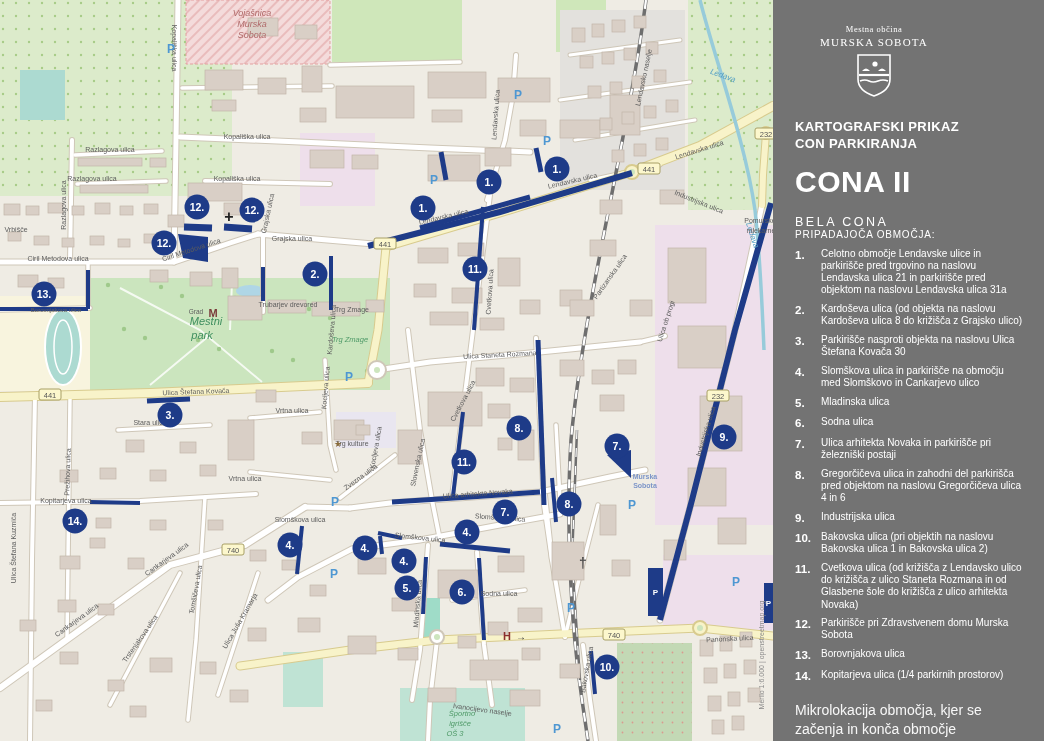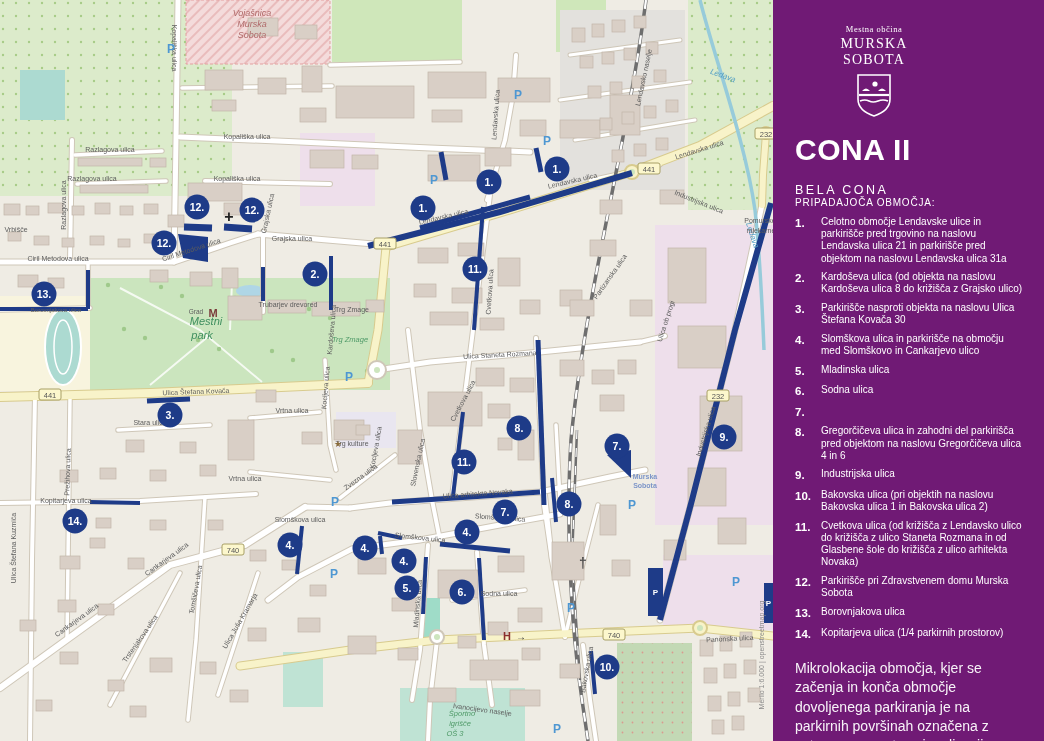--- a/index.html
+++ b/index.html
@@ -4,21 +4,21 @@
 <style>
   html,body{margin:0;padding:0;background:#888;}
   #app{width:1044px;height:741px;display:flex;overflow:hidden;font-family:"Liberation Sans",sans-serif;}
   #map-wrap{width:773px;height:741px;background:#EFECE4;position:relative;flex:0 0 auto;}
   #map-svg{display:block;}
   
   #sidebar{flex:1 1 auto;background:#24418C;color:#fff;box-sizing:border-box;
            padding:24px 18px 12px 22px;display:flex;flex-direction:column;}
   .logo-block{width:130px;margin-left:14px;text-align:center;}
   .muni1{font-family:"Liberation Serif",serif;font-size:8.5px;letter-spacing:.5px;}
-  .muni2{font-family:"Liberation Serif",serif;font-size:14px;letter-spacing:1.2px;margin-top:2px;}
+  .muni2{font-family:"Liberation Serif",serif;font-size:11px;letter-spacing:1.2px;margin-top:2px;}
   .shield{margin-top:5px;}
   .kicker{font-size:13px;font-weight:bold;letter-spacing:.4px;line-height:1.3;margin:18px 0 0;}
   .zone-title{font-size:30px;font-weight:800;letter-spacing:.5px;margin:12px 0 0;}
   .zone-subtitle{font-size:12.5px;letter-spacing:2.5px;margin:16px 0 0;}
   .list-heading{font-size:10px;letter-spacing:.8px;margin:0 0 8px;}
   #area-list{list-style:none;margin:0;padding:0;}
   .area-item{display:flex;gap:5px;margin-bottom:6.5px;font-size:10px;line-height:1.22;}
   .area-num{font-weight:bold;font-size:11.5px;min-width:21px;flex:0 0 auto;}
   .footnote{font-size:14px;line-height:1.38;margin:auto 0 4px;padding-top:12px;opacity:.95;}
 </style>
@@ -602,33 +602,35 @@
 <text x="44" y="297.7" font-size="10.5" font-weight="bold" fill="#fff" text-anchor="middle" font-family="Liberation Sans,sans-serif">13.</text>
         </g>
         <g>
 <circle cx="75" cy="521" r="12.5" fill="#1E3B88"></circle>
 <text x="75" y="524.7" font-size="10.5" font-weight="bold" fill="#fff" text-anchor="middle" font-family="Liberation Sans,sans-serif">14.</text>
         </g>
         <text x="764" y="655" font-size="7" fill="#8a8a8a" text-anchor="middle" transform="rotate(-90 764 655)" font-family="Liberation Sans,sans-serif">Merilo 1:6.000 | openstreetmap.org</text>
       </svg>
   </div>
 
-  <aside id="sidebar" style="background: #701a75;">
+  <aside id="sidebar" style="background: #737373;">
     <div class="logo-block">
       <div class="muni1">Mestna občina</div>
       <div class="muni2">MURSKA SOBOTA</div>
       <svg class="shield" width="36" height="44" viewBox="0 0 36 44">
         <path d="M2,2 H34 V26 C34,35 27,40 18,43 C9,40 2,35 2,26 Z" fill="none" stroke="#fff" stroke-width="1.6"></path>
         <circle cx="19" cy="11" r="2.6" fill="#fff"></circle>
         <path d="M6,18 Q10,13 14,18" fill="#fff"></path>
         <path d="M22,18 Q26,13 30,18" fill="#fff"></path>
         <path d="M3,22 H33" stroke="#fff" stroke-width="2.2"></path>
         <path d="M4,28 Q9,26 13,28 T22,28 T32,28" fill="none" stroke="#fff" stroke-width="1.6"></path>
       </svg>
     </div>
+    <h2 class="kicker"><span>KARTOGRAFSKI PRIKAZ</span><br>
+    <span>CON PARKIRANJA</span></h2>
     <div class="zone-title">CONA II</div>
     <div class="zone-subtitle">BELA CONA</div>
     <div class="list-heading">PRIPADAJOČA OBMOČJA:</div>
     <ol id="area-list">
         <li class="area-item">
           <span class="area-num">1.</span>
           <span class="area-text">Celotno območje Lendavske ulice in parkirišče pred trgovino na naslovu Lendavska ulica 21 in parkirišče pred objektom na naslovu Lendavska ulica 31a</span>
         </li>
         <li class="area-item">
           <span class="area-num">2.</span>
@@ -645,20 +647,21 @@
         <li class="area-item">
           <span class="area-num">5.</span>
           <span class="area-text">Mladinska ulica</span>
         </li>
         <li class="area-item">
           <span class="area-num">6.</span>
           <span class="area-text">Sodna ulica</span>
         </li>
         <li class="area-item">
           <span class="area-num">7.</span>
+          <span class="area-text">Ulica arhitekta Novaka in parkirišče pri železniški postaji</span>
         </li>
         <li class="area-item">
           <span class="area-num">8.</span>
           <span class="area-text">Gregorčičeva ulica in zahodni del parkirišča pred objektom na naslovu Gregorčičeva ulica 4 in 6</span>
         </li>
         <li class="area-item">
           <span class="area-num">9.</span>
           <span class="area-text">Industrijska ulica</span>
         </li>
         <li class="area-item">

